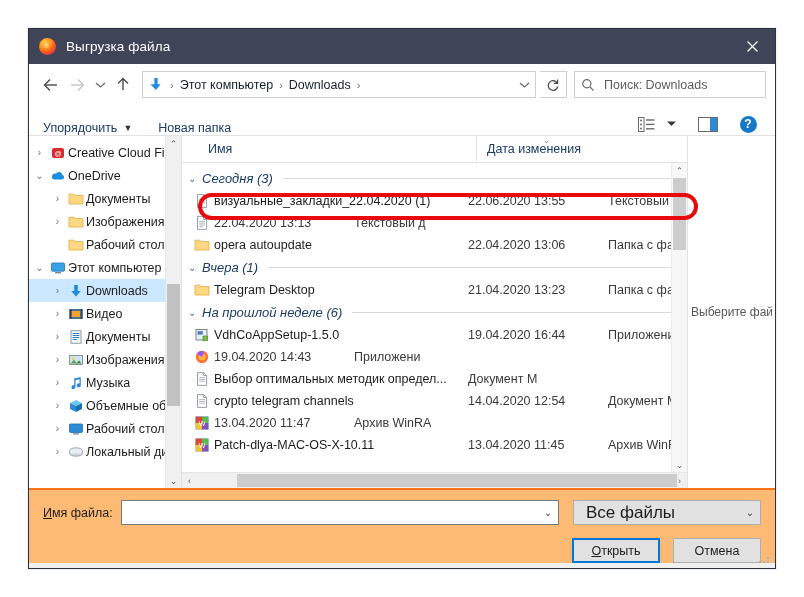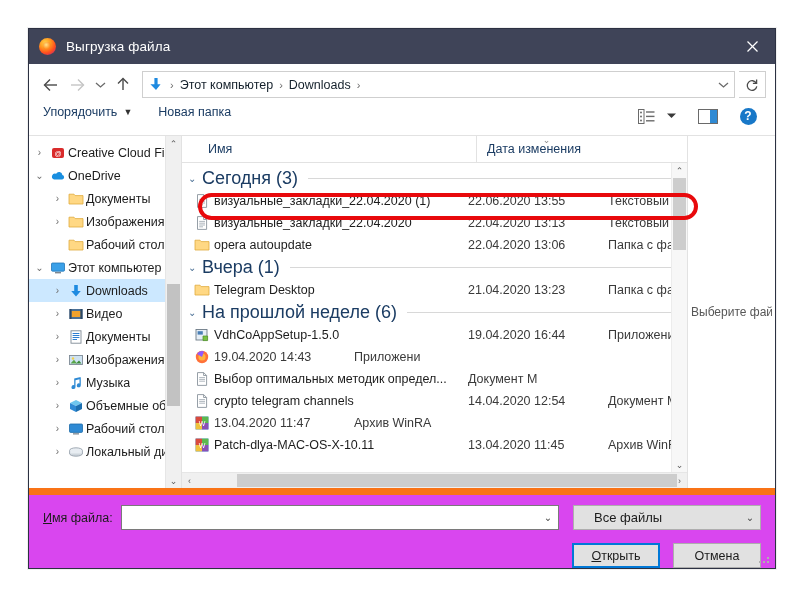--- a/index.html
+++ b/index.html
@@ -34,21 +34,21 @@
   .crumb{font-size:12.5px;color:#14202b;padding:0 3px;white-space:nowrap;}
   .sep{color:#6b6b6b;font-size:11px;padding:0 3px;}
   .crumb-drop{width:22px;display:flex;align-items:center;justify-content:center;flex:none;margin-left:auto;}
   .refresh{width:26px;height:25px;display:flex;align-items:center;justify-content:center;
            border:1px solid #cfcfcf;border-left:none;background:#fff;flex:none;}
   .searchbox{width:190px;height:25px;border:1px solid #cfcfcf;background:#fff;display:flex;
              align-items:center;margin-left:7px;flex:none;}
   .search-ph{font-size:12.5px;color:#5c5c5c;margin-left:5px;}
 
   
-  .toolbar{height:31px;background:#ffffff;display:flex;align-items:flex-start;padding:0 14px;
+  .toolbar{height:31px;background:#ffffff;display:flex;align-items:flex-end;padding:0 14px;
            box-sizing:border-box;border-bottom:1px solid #e2e2e2;}
   .tb-item{font-size:12.5px;color:#1b3c63;display:flex;align-items:center;margin-right:26px;white-space:nowrap;}
   .tb-caret{margin-left:6px;font-size:9px;color:#333;}
   .tb-right{margin-left:auto;display:flex;align-items:center;gap:4px;}
   .tb-icon{width:26px;height:22px;display:flex;align-items:center;justify-content:center;}
   .help-circle{width:17px;height:17px;border-radius:50%;background:#1878c8;color:#fff;font-size:12px;
                font-weight:bold;display:flex;align-items:center;justify-content:center;}
 
   
   .body{display:flex;height:352px;background:#fff;}
@@ -80,21 +80,21 @@
   .col+.col{border-left:1px solid #e2e2e2;}
   .c-name{width:278px;flex:none;}
   .c-date{width:140px;flex:none;}
   .c-type{flex:1;}
   .sortmark{position:absolute;left:50%;top:-1px;transform:translateX(-50%);color:#8a8a8a;font-size:9px;}
 
   .listwrap{flex:1;position:relative;overflow:hidden;}
   .list{padding-top:4px;}
   .group{display:flex;align-items:center;height:23px;padding-left:6px;}
   .group-chev{color:#4a6f95;font-size:10px;width:14px;}
-  .group-label{font-size:18px;color:#1b3c63;white-space:nowrap;}
+  .group-label{font-size:13px;color:#1b3c63;white-space:nowrap;font-style:italic;}
   .group-line{flex:1;height:1px;background:#d8d8d8;margin:0 14px 0 10px;}
   .frow{height:22px;display:flex;align-items:center;font-size:12.5px;color:#1c1c1c;white-space:nowrap;}
   .f-ico{width:24px;display:flex;align-items:center;justify-content:center;flex:none;margin-left:8px;}
   .f-name{width:254px;flex:none;overflow:hidden;}
   .f-date{width:140px;flex:none;color:#3a3a3a;}
   .f-type{flex:1;color:#3a3a3a;overflow:hidden;}
 
   .list-vscroll{position:absolute;right:0;top:0;width:15px;height:100%;background:#f7f7f7;
                 border-left:1px solid #ececec;}
   .list-hscroll{height:15px;background:#f0f0f0;display:flex;align-items:stretch;border-top:1px solid #e6e6e6;}
@@ -102,30 +102,30 @@
   .h-track{flex:1;position:relative;background:#f0f0f0;}
   .h-thumb{position:absolute;left:40px;top:1px;height:13px;width:440px;background:#cdcdcd;}
 
   
   .preview{width:88px;flex:none;background:#fff;border-left:1px solid #e2e2e2;
            display:flex;align-items:center;justify-content:center;padding:0 3px;box-sizing:border-box;}
   .preview-text{font-size:12px;color:#575757;text-align:center;line-height:16px;
                 white-space:nowrap;overflow:hidden;}
 
   
-  .bottom{height:auto;background:#d946ef;border-top:7px solid #f97316;padding:10px 14px 0 14px;box-sizing:border-box;}
+  .bottom{height:auto;background:#fdba74;border-top:2px solid #f97316;padding:10px 14px 0 14px;box-sizing:border-box;}
   .filerow{display:flex;align-items:center;}
   .fl-label{font-size:12.5px;color:#1c1c1c;margin-right:8px;white-space:nowrap;}
   .fl-label u{text-decoration:underline;}
   .fl-combo{flex:1;height:23px;border:1px solid #7a7a7a;background:#fff;display:flex;align-items:center;}
   .fl-value{flex:1;font-size:12.5px;color:#1c1c1c;padding-left:5px;}
   .combo-arrow{width:20px;display:flex;align-items:center;justify-content:center;color:#4a4a4a;font-size:10px;}
   .filter-combo{width:186px;height:23px;border:1px solid #aeaeae;background:#e1e1e1;display:flex;
                 align-items:center;margin-left:14px;flex:none;}
-  .filter-value{flex:1;font-size:13px;color:#1c1c1c;padding-left:20px;}
+  .filter-value{flex:1;font-size:17px;color:#1c1c1c;padding-left:12px;}
   .btnrow{display:flex;justify-content:flex-end;align-items:center;margin-top:13px;}
   .btn{height:25px;min-width:88px;border:1px solid #adadad;background:#e1e1e1;font-size:12.5px;color:#1c1c1c;
        display:flex;align-items:center;justify-content:center;box-sizing:border-box;}
   .btn.default{border:2px solid #0078d7;background:#e1e1e1;margin-right:13px;}
   .grip{position:absolute;right:4px;bottom:3px;width:12px;height:12px;}
 
   
   .annot{position:absolute;border:4px solid #e8090c;border-radius:14px;pointer-events:none;
          box-sizing:border-box;}
 </style>
@@ -189,20 +189,29 @@
         </span>
       </div>
 
       <div class="refresh">
         <svg width="14" height="14" viewBox="0 0 14 14">
           <path d="M11.3 5.2 A4.8 4.8 0 1 0 11.8 8.4" fill="none" stroke="#4a4a4a" stroke-width="1.3"></path>
           <path d="M11.6 1.6 L11.6 5.4 L7.9 5.4" fill="none" stroke="#4a4a4a" stroke-width="1.3"></path>
         </svg>
       </div>
 
+      <div class="searchbox">
+        <span class="crumb-ico">
+          <svg width="14" height="14" viewBox="0 0 14 14">
+            <circle cx="5.8" cy="5.8" r="4.1" fill="none" stroke="#6a6a6a" stroke-width="1.2"></circle>
+            <line x1="9" y1="9" x2="12.6" y2="12.6" stroke="#6a6a6a" stroke-width="1.2"></line>
+          </svg>
+        </span>
+        <span class="search-ph">Поиск: Downloads</span>
+      </div>
     </div>
 
     <div class="toolbar">
       <div class="tb-item">
         <span>Упорядочить</span>
         <span class="tb-caret">▼</span>
       </div>
       <div class="tb-item">
         <span>Новая папка</span>
       </div>
@@ -431,21 +440,20 @@
                     <path d="M3.5 1.6h6.2L12.6 4.5V14.4H3.5z" fill="#ffffff" stroke="#8a949d" stroke-width=".9"></path>
                     <path d="M9.6 1.6 V4.5 H12.6" fill="none" stroke="#8a949d" stroke-width=".9"></path>
                     <g stroke="#9aa4ad" stroke-width=".8">
                       <line x1="5.2" y1="6.4" x2="11" y2="6.4"></line>
                       <line x1="5.2" y1="8.2" x2="11" y2="8.2"></line>
                       <line x1="5.2" y1="10" x2="11" y2="10"></line>
                       <line x1="5.2" y1="11.8" x2="9" y2="11.8"></line>
                     </g>
                   </svg>
                 </span>
-                <span class="f-name">визуальные_закладки_22.04.2020</span>
                 <span class="f-date">22.04.2020 13:13</span>
                 <span class="f-type">Текстовый д</span>
               </div>
               <div class="frow">
                 <span class="f-ico">
                   <svg width="16" height="16" viewBox="0 0 16 16">
                     <path d="M1 3.2h5l1.2 1.4H15V13H1z" fill="#ffd884" stroke="#e0ab3d" stroke-width=".8"></path>
                   </svg>
                 </span>
                 <span class="f-name">opera autoupdate</span>

